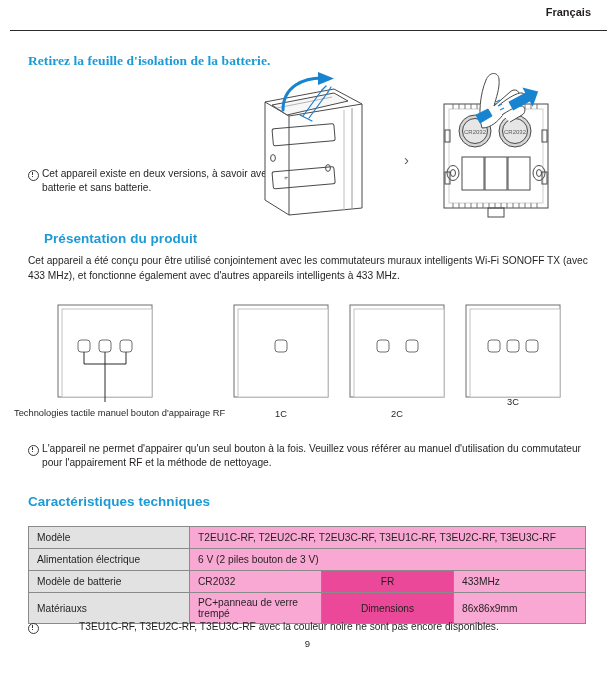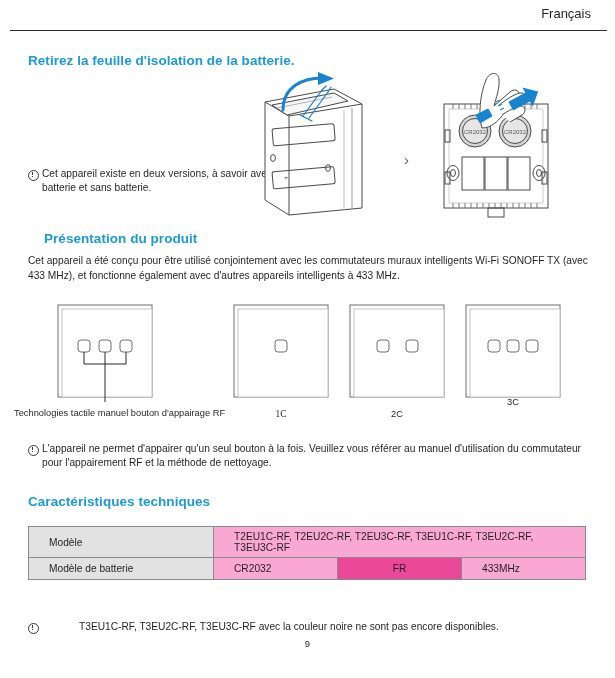--- a/index.html
+++ b/index.html
@@ -34,35 +34,35 @@
     position: absolute;
     left: 29px; top: 6px;
     font-size: 13.5px;
     font-weight: bold;
     letter-spacing: .1px;
     white-space: nowrap;
   }
   .language-name {
     position: absolute;
     right: 24px; top: 6px;
-    font-size: 13px;
-    font-weight: normal;
+    font-size: 11px;
+    font-weight: bold;
     white-space: nowrap;
   }
 
   
   .section-heading {
     position: absolute;
     font-size: 13.5px;
     font-weight: bold;
     color: #1c9ad6;
     letter-spacing: .05px;
     white-space: nowrap;
   }
-  #heading-battery { left: 28px; top: 53px; }
+  #heading-battery { left: 28px; top: 53px; font-family: Liberation Serif, serif; }
   #heading-presentation { left: 28px; top: 231px; padding-left: 16px; }
   #heading-specs { left: 28px; top: 494px; }
 
   
   .body-text {
     position: absolute;
     font-size: 10.2px;
     line-height: 14.5px;
     color: #231f20;
   }
@@ -140,36 +140,36 @@
     font-size: 9.3px;
     color: #231f20;
     line-height: 12px;
     white-space: nowrap;
   }
   #caption-callout {
     left: 14px; top: 104px;
     width: 200px;
     text-align: center;
   }
-  #caption-1c { left: 236px; top: 105px; width: 90px; font-family: Liberation Serif, serif; }
+  #caption-1c { left: 236px; top: 105px; width: 90px; }
   #caption-2c { left: 352px; top: 105px; width: 90px; text-align: center; }
   #caption-3c { left: 468px; top: 93px; width: 90px; }
 
   
   .specs-table {
     position: absolute;
     left: 28px; top: 526px;
     width: 558px;
     border-collapse: collapse;
     table-layout: fixed;
     font-size: 10.2px;
   }
   .specs-table td {
     border: 1px solid #8a8a8a;
-    padding: 4px 20px;
+    padding: 4px 8px;
     height: 13px;
     color: #231f20;
     vertical-align: middle;
   }
   .specs-table td.label-cell {
     background: #e2e2e2;
     width: 144px;
   }
   .specs-table td.head-cell {
     background: #ec4899;
@@ -360,25 +360,35 @@
 
 <div class="section-heading" id="heading-specs">Caractéristiques techniques</div>
 
 <table class="specs-table">
   <tbody>
     <tr>
       <td class="label-cell">Modèle</td>
       <td class="value-cell" colspan="3">T2EU1C-RF, T2EU2C-RF, T2EU3C-RF, T3EU1C-RF, T3EU2C-RF, T3EU3C-RF</td>
     </tr>
     <tr>
+      <td class="label-cell">Alimentation électrique</td>
+      <td class="value-cell" colspan="3">6 V (2 piles bouton de 3 V)</td>
+    </tr>
+    <tr>
       <td class="label-cell">Modèle de batterie</td>
       <td class="value-cell value-narrow">CR2032</td>
       <td class="head-cell">FR</td>
       <td class="value-cell">433MHz</td>
     </tr>
+    <tr>
+      <td class="label-cell">Matériauxs</td>
+      <td class="value-cell value-narrow">PC+panneau de verre trempé</td>
+      <td class="head-cell">Dimensions</td>
+      <td class="value-cell">86x86x9mm</td>
+    </tr>
   </tbody>
 </table>
 
 <div class="note" id="note-black">
   <span class="note-icon"></span>
   <span class="note-text">T3EU1C-RF, T3EU2C-RF, T3EU3C-RF avec la couleur noire ne sont pas encore disponibles.</span>
 </div>
 
 <div id="page-number">9</div>
 

